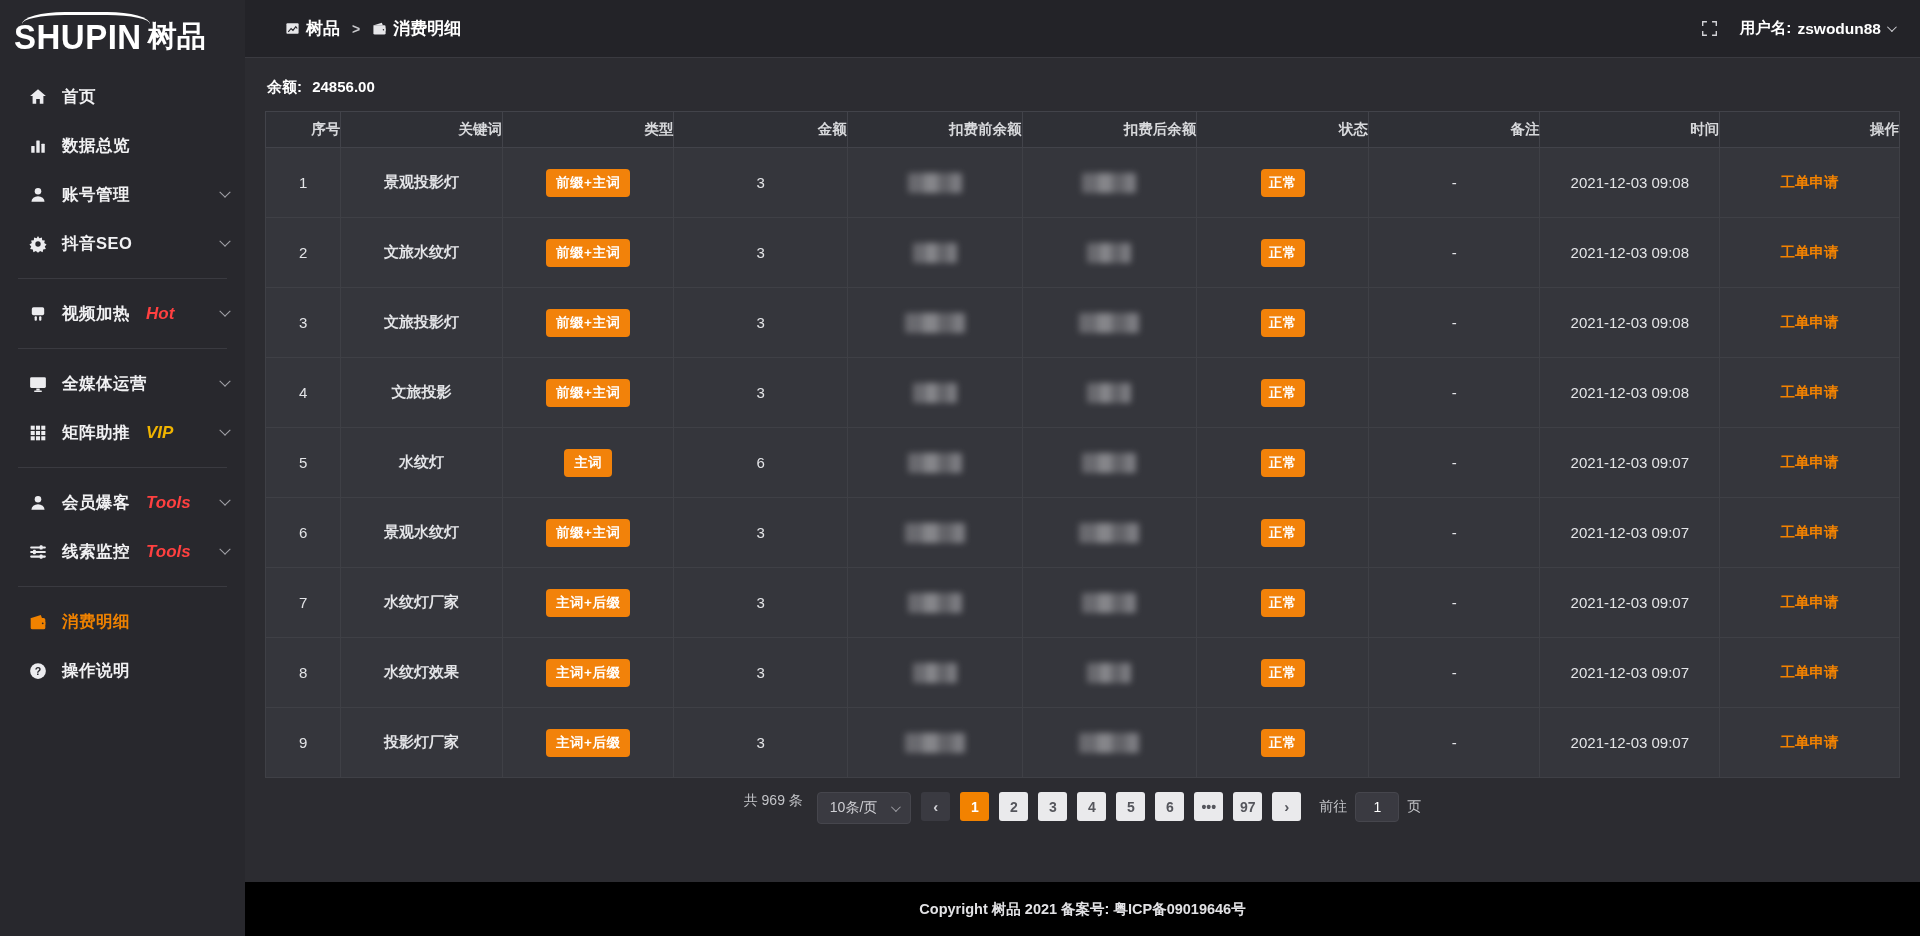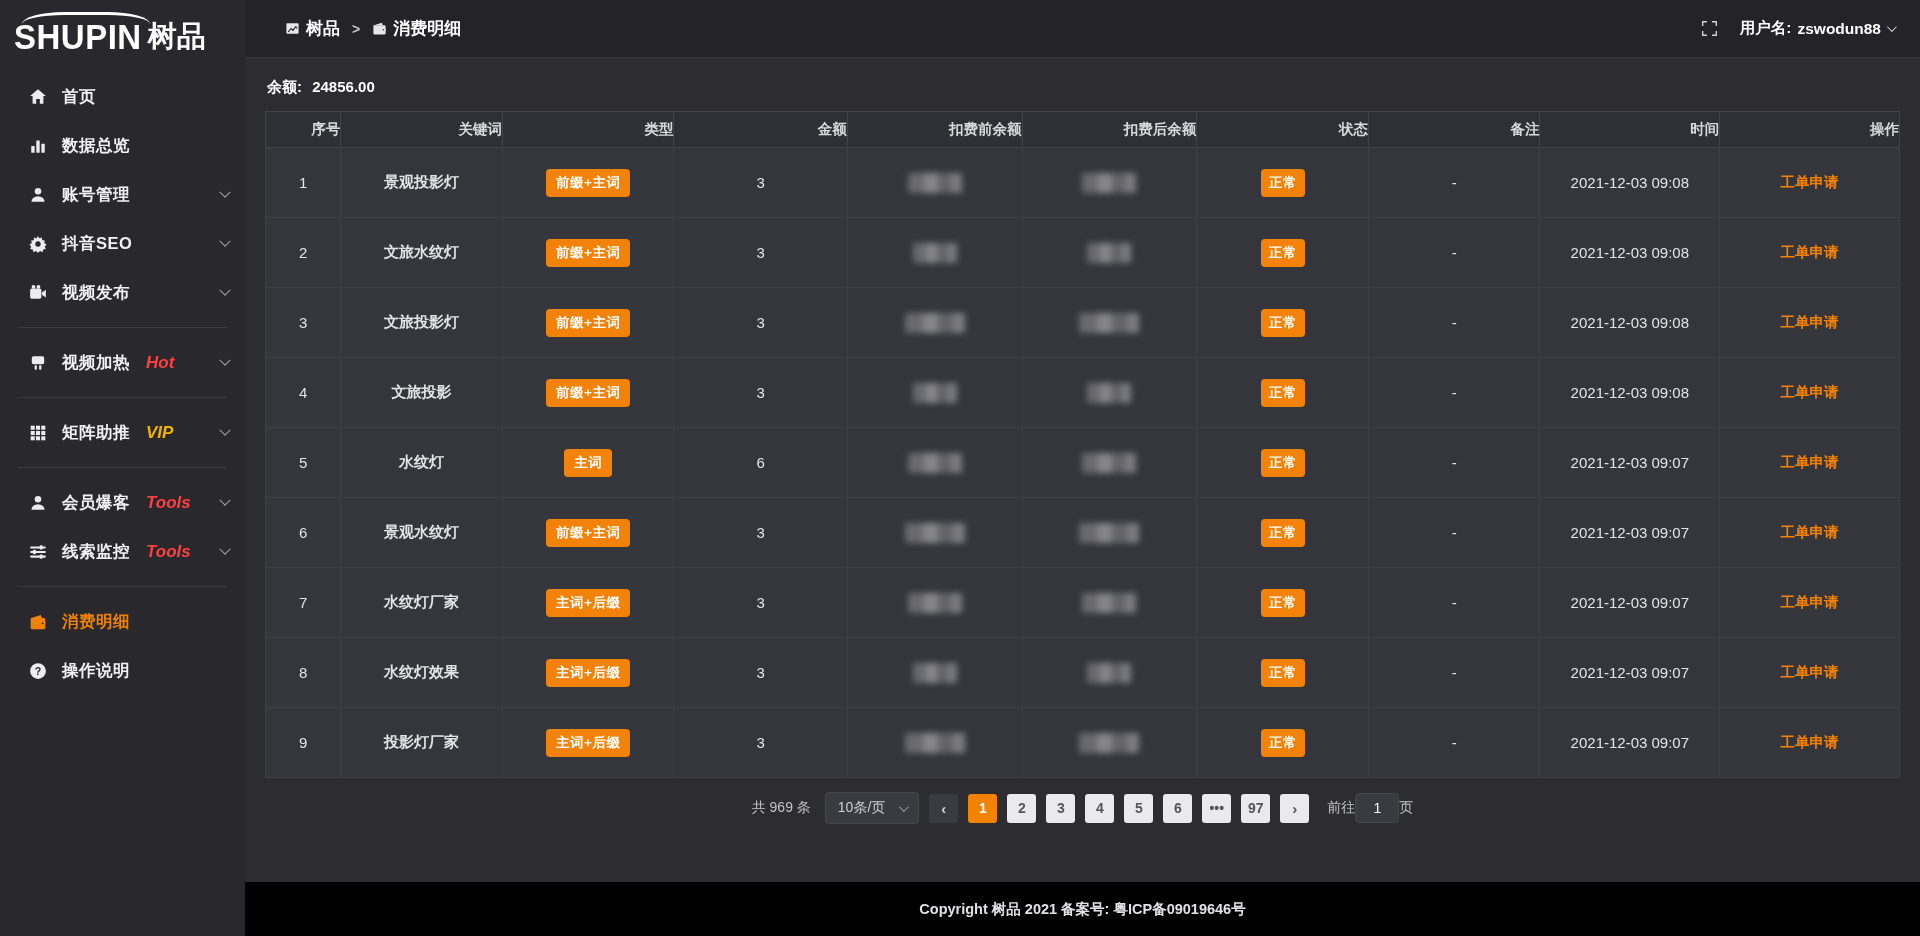--- a/index.html
+++ b/index.html
@@ -85,38 +85,38 @@
     width:54px; height:20px; margin:0 auto; border-radius:2px;
     background:linear-gradient(90deg,#77777c 0 30%,#9a9a9e 30% 55%,#6f6f74 55% 80%,#8d8d92 80%);
     filter:blur(3px); opacity:.8;
   }
   tr:nth-child(2n) .blur-block { width:44px; }
   tr:nth-child(3n) .blur-block { width:60px; }
   .action-link { color:#f28200; font-size:14.5px; font-weight:600; cursor:pointer; }
 
   
   .pagination {
-    margin-top:14px; display:flex; align-items:center; justify-content:center; gap:10px;
+    margin-top:14px; display:flex; align-items:flex-start; justify-content:center; gap:10px;
     color:#c3c4c8; font-size:14px;
   }
   .pg-total { margin-right:4px; }
   .pg-size {
     background:#3a3a41; border:1px solid #46464d; border-radius:4px; height:32px;
     display:flex; align-items:center; gap:14px; padding:0 12px; cursor:pointer; color:#cfcfd4;
   }
   .pg-size .sel-chev { width:7px; height:7px; border-right:1.5px solid #9a9aa0; border-bottom:1.5px solid #9a9aa0; transform:rotate(45deg) translateY(-2px); }
   .pg-btn {
     min-width:29px; height:29px; border-radius:3px; background:#eaeaec; color:#55565c;
     display:flex; align-items:center; justify-content:center; font-size:14px; font-weight:700;
     cursor:pointer; padding:0 6px; border:none;
   }
   .pg-btn.prev { background:#3a3a41; color:#cfcfd4; }
   .pg-btn.active { background:#f28200; color:#fff; }
   .pg-arrow { font-size:15px; line-height:1; }
-  .pg-goto { display:flex; align-items:center; margin-left:8px; }
+  .pg-goto { display:flex; align-items:center; gap:8px; margin-left:8px; }
   .pg-goto input {
     width:44px; height:30px; background:#3a3a41; border:1px solid #46464d; border-radius:4px;
     color:#fff; text-align:center; font-size:14px; font-family:inherit;
   }
 
   
   .footer {
     height:54px; min-height:54px; background:#000000; margin-top:14px;
     display:flex; align-items:center; justify-content:center;
     color:#e2e2e5; font-size:14.5px; font-weight:600;
@@ -165,46 +165,45 @@
         <div class="menu-item">
           <span class="mi-icon">
             <svg viewBox="0 0 16 16">
               <path d="M8 0.8 l1.2 2.1 2.3-0.6 0.2 2.4 2.4 0.2-0.6 2.3 2.1 1.2-1.6 1.8 1 2.2-2.4 0.5-0.5 2.4-2.2-1-1.9 1.5-1.9-1.5-2.2 1-0.5-2.4-2.4-0.5 1-2.2-1.6-1.8 2.1-1.2-0.6-2.3 2.4-0.2 0.2-2.4 2.3 0.6 Z"></path>
               <circle cx="8" cy="8" r="2.4" fill="#28282d"></circle>
             </svg>
           </span>
           <span class="mi-label">抖音SEO</span>
           <span class="mi-chev"></span>
         </div>
-        <div class="menu-item">
-          <span class="mi-icon">
-            <svg viewBox="0 0 16 16">
-              <rect x="1" y="4" width="10" height="9" rx="1.5"></rect>
-              <path d="M11.5 7.5 L15 5 V12 L11.5 9.5 Z"></path>
-              <circle cx="4" cy="2.5" r="1.7"></circle>
-              <circle cx="8.4" cy="2.5" r="1.7"></circle>
-            </svg>
-          </span>
-          <span class="mi-label">视频发布</span>
-          <span class="mi-chev"></span>
-        </div>
         <div class="menu-divider"></div>
         <div class="menu-item">
           <span class="mi-icon">
             <svg viewBox="0 0 16 16">
               <rect x="2.5" y="2" width="11" height="7" rx="1.5"></rect>
               <rect x="5" y="10" width="2" height="4" rx="0.8"></rect>
               <rect x="9" y="10" width="2" height="4" rx="0.8"></rect>
             </svg>
           </span>
           <span class="mi-label">视频加热</span>
           <span class="mi-badge" style="color:#ff4040">Hot</span>
           <span class="mi-chev"></span>
         </div>
         <div class="menu-divider"></div>
+        <div class="menu-item">
+          <span class="mi-icon">
+            <svg viewBox="0 0 16 16">
+              <rect x="1" y="2" width="14" height="9.5" rx="1.2"></rect>
+              <rect x="6.5" y="12" width="3" height="1.8"></rect>
+              <rect x="4.5" y="13.8" width="7" height="1.2" rx="0.6"></rect>
+            </svg>
+          </span>
+          <span class="mi-label">全媒体运营</span>
+          <span class="mi-chev"></span>
+        </div>
         <div class="menu-item">
           <span class="mi-icon">
             <svg viewBox="0 0 16 16">
               <g>
                 <rect x="1.5" y="1.5" width="3.6" height="3.6"></rect>
                 <rect x="6.2" y="1.5" width="3.6" height="3.6"></rect>
                 <rect x="10.9" y="1.5" width="3.6" height="3.6"></rect>
                 <rect x="1.5" y="6.2" width="3.6" height="3.6"></rect>
                 <rect x="6.2" y="6.2" width="3.6" height="3.6"></rect>
                 <rect x="10.9" y="6.2" width="3.6" height="3.6"></rect>

